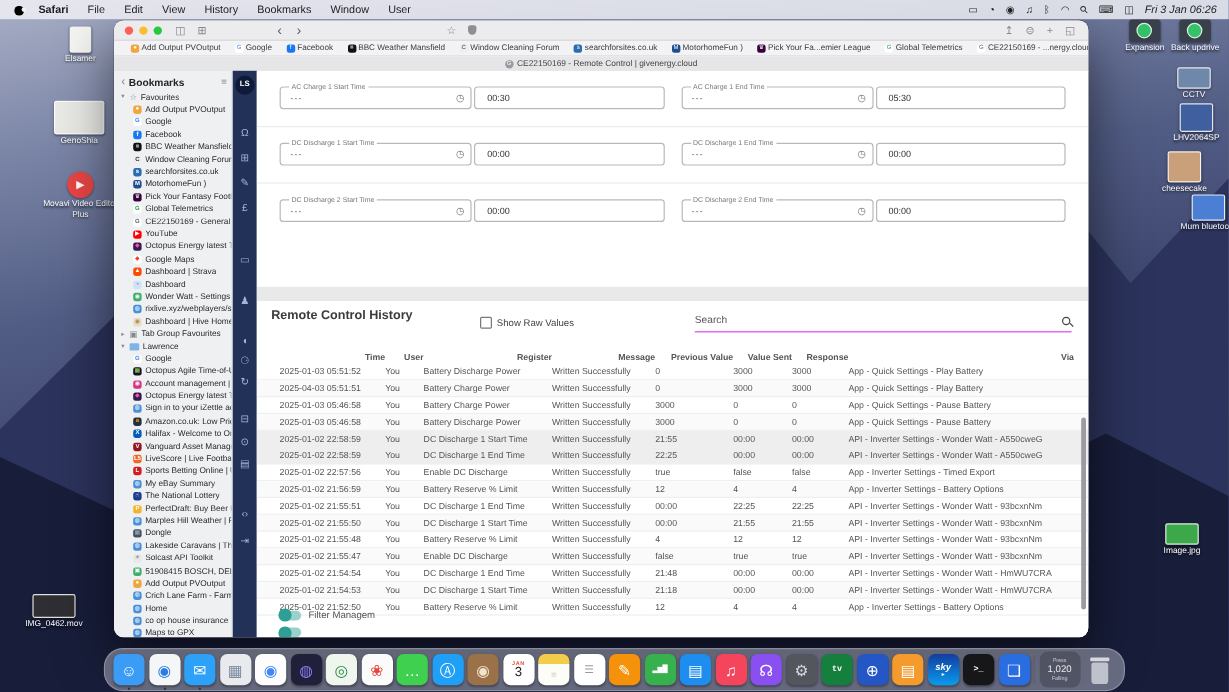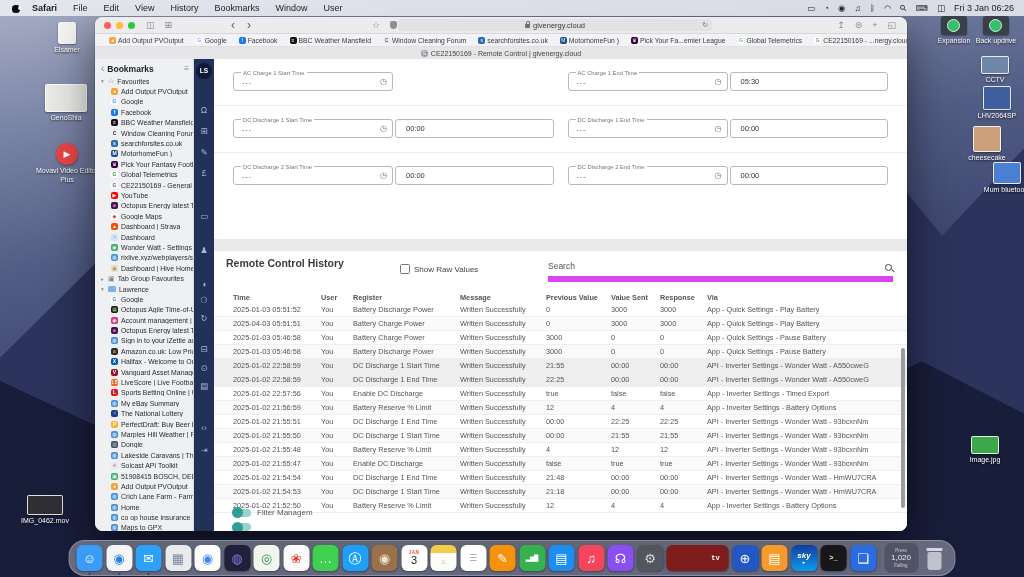--- a/index.html
+++ b/index.html
@@ -15,21 +15,21 @@
   .menubar{position:absolute;left:0;top:0;right:0;height:16px;background:rgba(242,242,246,.82);
            display:flex;align-items:center;font-size:9px;color:#1d1d1f;z-index:40;}
   .apple{width:8px;height:9px;margin:0 10px 0 12px;position:relative;}
   .apple::before{content:'';position:absolute;inset:1px 0 0 0;background:#000;border-radius:45% 45% 48% 48%;}
   .apple::after{content:'';position:absolute;right:-2px;top:2px;width:4px;height:4px;background:rgba(242,242,246,1);border-radius:50%;}
   .mb-item{padding:0 8px;white-space:nowrap;}
   .mb-item.bold{font-weight:bold;padding-left:2px;}
   .mb-right{margin-left:auto;display:flex;align-items:center;gap:9px;padding-right:10px;color:#222;}
   .st-ic{font-size:8.5px;line-height:16px;}
   .st-ic.rot{display:inline-block;transform:rotate(-45deg);}
-  .mb-clock{font-size:9px;white-space:nowrap;}
+  .mb-clock{font-size:9px;white-space:nowrap;font-style:italic;}
   
   .dicon{position:absolute;width:70px;text-align:center;z-index:5;}
   .dicon .dlabel{margin-top:2px;font-size:7px;color:#fff;text-shadow:0 1px 2px rgba(0,0,0,.8);line-height:1.25;}
   .dicon .art{margin:0 auto;}
   .art.doc{width:18px;height:22px;background:#f4f4f2;border-radius:2px;box-shadow:0 1px 2px rgba(0,0,0,.4);}
   .art.thumb{border:1px solid rgba(255,255,255,.85);border-radius:2px;box-shadow:0 1px 2px rgba(0,0,0,.4);}
   .art.disc{width:22px;height:22px;border-radius:50%;color:#fff;font-size:9px;line-height:22px;box-shadow:0 1px 2px rgba(0,0,0,.4);}
   .art.drive{width:26px;height:19px;background:#3a3f4c;border-radius:3px;position:relative;box-shadow:0 1px 2px rgba(0,0,0,.4);}
   .art.drive::after{content:'';position:absolute;left:6px;top:3px;width:13px;height:13px;border-radius:50%;
        background:#35c06a;border:1.5px solid #d9f3e2;box-sizing:border-box;}
@@ -90,26 +90,26 @@
   .fvalue{flex:1;margin-left:2px;border:1px solid #b9b9bd;border-radius:3px;font-size:7.5px;color:#333;
           display:flex;align-items:center;padding-left:10px;}
   .sec-div{margin-top:14px;border-top:1px solid #ececec;}
   .graygap{position:absolute;left:0;right:0;top:180px;height:12px;background:#e9e9ea;}
   
   .card-hist{position:absolute;left:0;right:0;top:192px;bottom:-60px;background:#fff;}
   .hist-title{position:absolute;left:12px;top:6px;font-size:10.5px;color:#3c3c40;font-weight:bold;}
   .raw-wrap{position:absolute;left:186px;top:13px;display:flex;align-items:center;gap:4px;}
   .cbox{width:8px;height:8px;border:1px solid #777;border-radius:1.5px;background:#fff;}
   .raw-label{font-size:8px;color:#444;}
-  .searchf{position:absolute;left:334px;right:14px;top:8px;height:17px;border-bottom:6px solid #d946ef;}
+  .searchf{position:absolute;left:365px;right:14px;top:8px;height:17px;border-bottom:1px solid #d946ef;}
   .searchf .ph{position:absolute;left:0;top:2px;font-size:8.5px;color:#555;}
   .mag{position:absolute;right:1px;top:5px;width:5px;height:5px;border:1px solid #444;border-radius:50%;}
   .mag::after{content:'';position:absolute;left:4.5px;top:5px;width:3.5px;height:1px;background:#444;transform:rotate(45deg);}
   .hgrid{display:grid;grid-template-columns:88px 32px 107px 86px 65px 49px 47px 1fr;padding:0 12px 0 19px;align-items:center;}
-  .hhead{position:absolute;left:0;right:0;top:40px;height:12px;font-size:7.3px;font-weight:bold;color:#555;}
+  .hhead{position:absolute;left:0;right:0;top:40px;height:12px;font-size:7.3px;font-weight:bold;color:#555;text-align:right;}
   .hrows{position:absolute;left:0;right:0;top:52px;}
   .hrow{height:13px;border-bottom:1px solid #efefef;font-size:7.3px;color:#555;}
   .hrow.even{background:#fafafa;}
   .hrow.hl{background:#eeeeee;}
   .hcell{white-space:nowrap;overflow:hidden;}
   .toggle-row{position:absolute;left:19px;display:flex;align-items:center;gap:6px;}
   .toggle{width:18px;height:8px;border-radius:5px;background:#9ad2cb;position:relative;flex:0 0 18px;}
   .toggle::before{content:'';position:absolute;left:-1px;top:-1.5px;width:11px;height:11px;border-radius:50%;background:#2f9e94;}
   .tog-label{font-size:8px;color:#555;}
   .wscroll{position:absolute;right:2px;top:331px;width:4px;height:160px;background:#9b9ba1;border-radius:2px;z-index:5;}
@@ -232,25 +232,20 @@
     <div class="tl" style="background:#febc2e"></div>
     <div class="tl" style="background:#28c840"></div>
     <span class="tb-ic" style="margin-left:6px">◫</span>
     <span class="tb-ic">⊞</span>
     <span class="tb-nav" style="margin-left:48px">‹</span>
     <span class="tb-nav">›</span>
     <div class="tb-mid">
       <span class="tb-ic">☆</span>
       <span class="shield"></span>
     </div>
-    <div class="addr">
-      <span class="lock"></span>
-      <span>givenergy.cloud</span>
-      <span class="reload">↻</span>
-    </div>
     <div class="tb-right">
       <span class="tb-ic">↥</span>
       <span class="tb-ic">⊜</span>
       <span class="tb-ic">+</span>
       <span class="tb-ic">◱</span>
     </div>
   </div>
 
   <div class="favbar" id="favbar">
       <div class="fav-item">
@@ -515,20 +510,21 @@
 
     <div class="appmain">
       <div class="card-set" id="settings-card">
           <div class="sec-row">
             <div class="fieldpair">
               <div class="ffield">
                 <div class="flabel">AC Charge 1 Start Time</div>
                 <div class="fph">---</div>
                 <div class="fclock">◷</div>
               </div>
+              <div class="fvalue">00:30</div>
             </div>
             <div class="fieldpair">
               <div class="ffield">
                 <div class="flabel">AC Charge 1 End Time</div>
                 <div class="fph">---</div>
                 <div class="fclock">◷</div>
               </div>
               <div class="fvalue">05:30</div>
             </div>
           </div>
@@ -814,21 +810,21 @@
     </div>
     <div class="dock-item" style="background: rgb(245, 69, 92);">
       <div class="dock-g" style="color: rgb(255, 255, 255);">♫</div>
     </div>
     <div class="dock-item" style="background: rgb(138, 79, 240);">
       <div class="dock-g" style="color: rgb(255, 255, 255);">☊</div>
     </div>
     <div class="dock-item" style="background: rgb(83, 86, 92);">
       <div class="dock-g" style="color: rgb(216, 216, 220);">⚙</div>
     </div>
-    <div class="dock-item" style="background: #7f1d1d; padding-left: 36px;">
+    <div class="dock-item" style="background: #15803d;">
       <div class="dock-g sm" style="color: rgb(255, 255, 255);">tv</div>
     </div>
     <div class="dock-item" style="background: rgb(36, 87, 197);">
       <div class="dock-g" style="color: rgb(255, 255, 255);">⊕</div>
     </div>
     <div class="dock-item" style="background: rgb(245, 155, 45);">
       <div class="dock-g" style="color: rgb(255, 255, 255);">▤</div>
     </div>
     <div class="dock-item sky">
       <div class="sky-t">sky</div>

